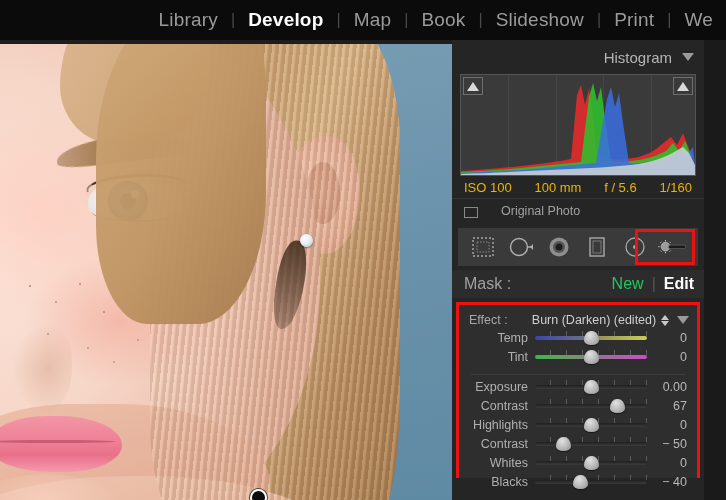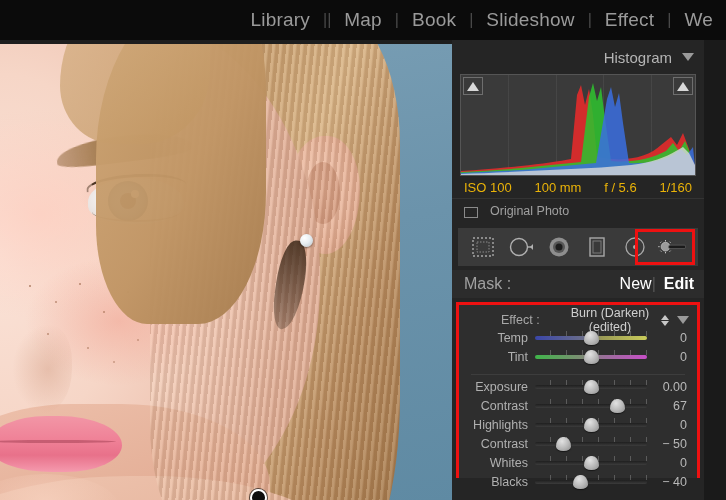--- a/index.html
+++ b/index.html
@@ -225,21 +225,21 @@
   .hist-grid {
     position: absolute; inset: 0;
     background: repeating-linear-gradient(90deg, transparent 0 46.8px, rgba(255,255,255,.06) 46.8px 47.8px);
   }
   .hist svg { position: absolute; left: 0; bottom: 0; }
   .exif {
     display: flex; justify-content: space-between; align-items: center;
     padding: 4px 12px 3px 12px; font-size: 13px; color: #eab308;
   }
   .origrow {
-    display: flex; align-items: flex-end; gap: 12px;
+    display: flex; align-items: flex-end; gap: 23px;
     padding: 5px 0 5px 12px; font-size: 12.5px; color: #a0a0a0;
     border-top: 1px solid #333;
   }
   .chk { width: 14px; height: 11px; border: 1px solid #8a8a8a; }
 
   .toolrow-outer { padding: 5px 6px 0 6px; }
   .toolrow {
     position: relative; height: 38px; background: #3a3a3a;
     display: flex; align-items: center; justify-content: space-around;
     padding: 0 6px;
@@ -249,33 +249,32 @@
     position: absolute; right: 3px; top: 1px; width: 60px; height: 36px;
     border: 3px solid #ee1111; pointer-events: none;
   }
 
   .maskrow {
     display: flex; align-items: center; height: 28px;
     padding: 0 10px 0 12px; background: #2c2c2c; margin-top: 4px;
     font-size: 16px;
   }
   .maskrow .lbl { color: #a0a0a0; flex: 1; }
-  .maskrow .new { color: #ffffff; }
+  .maskrow .new { color: #22c55e; margin-right: 8px; }
   .maskrow .vbar { color: #555; margin-right: 8px; }
   .maskrow .edit { color: #ffffff; font-weight: bold; }
 
   .effectpanel {
     position: relative; margin: 4px 4px 0 4px; background: #2e2e2e;
     border: 3px solid #ee1111; border-bottom: none;
     height: 176px; padding: 4px 0 0 0;
   }
   .effectrow {
     display: flex; align-items: center; height: 22px; padding: 0 8px 0 10px;
     font-size: 12.5px;
-    margin-left: 32px;
   }
   .effectrow .el { color: #a8a8a8; width: 58px; }
   .effectrow .ev { color: #cfcfcf; flex: 1; text-align: center; }
   .stepper { display: flex; flex-direction: column; gap: 1px; margin-right: 8px; }
   .st-up { width:0;height:0;border-left:4px solid transparent;border-right:4px solid transparent;border-bottom:5px solid #c8c8c8; }
   .st-dn { width:0;height:0;border-left:4px solid transparent;border-right:4px solid transparent;border-top:5px solid #c8c8c8; }
   .tri-small { width:0;height:0;border-left:6px solid transparent;border-right:6px solid transparent;border-top:8px solid #9a9a9a; }
 
   .srow { display: flex; height: 19px; padding: 0 6px 0 0; }
   .slabel {
@@ -308,28 +307,29 @@
 </style>
 </head>
 <body>
 
 <div id="app">
 
   <div class="topbar">
     <div class="modules">
       <div class="module">Library</div>
       <span class="mod-sep">|</span>
+      <div class="module active">Develop</div>
       <span class="mod-sep">|</span>
       <div class="module">Map</div>
       <span class="mod-sep">|</span>
       <div class="module">Book</div>
       <span class="mod-sep">|</span>
       <div class="module">Slideshow</div>
       <span class="mod-sep">|</span>
-      <div class="module">Effect</div>
+      <div class="module">Print</div>
       <span class="mod-sep">|</span>
       <div class="module">We</div>
     </div>
   </div>
 
   <div class="stage">
     <div class="photo">
       <div class="bgwall"></div>
       <div class="hair-main"></div>
       <div class="ear"></div>

